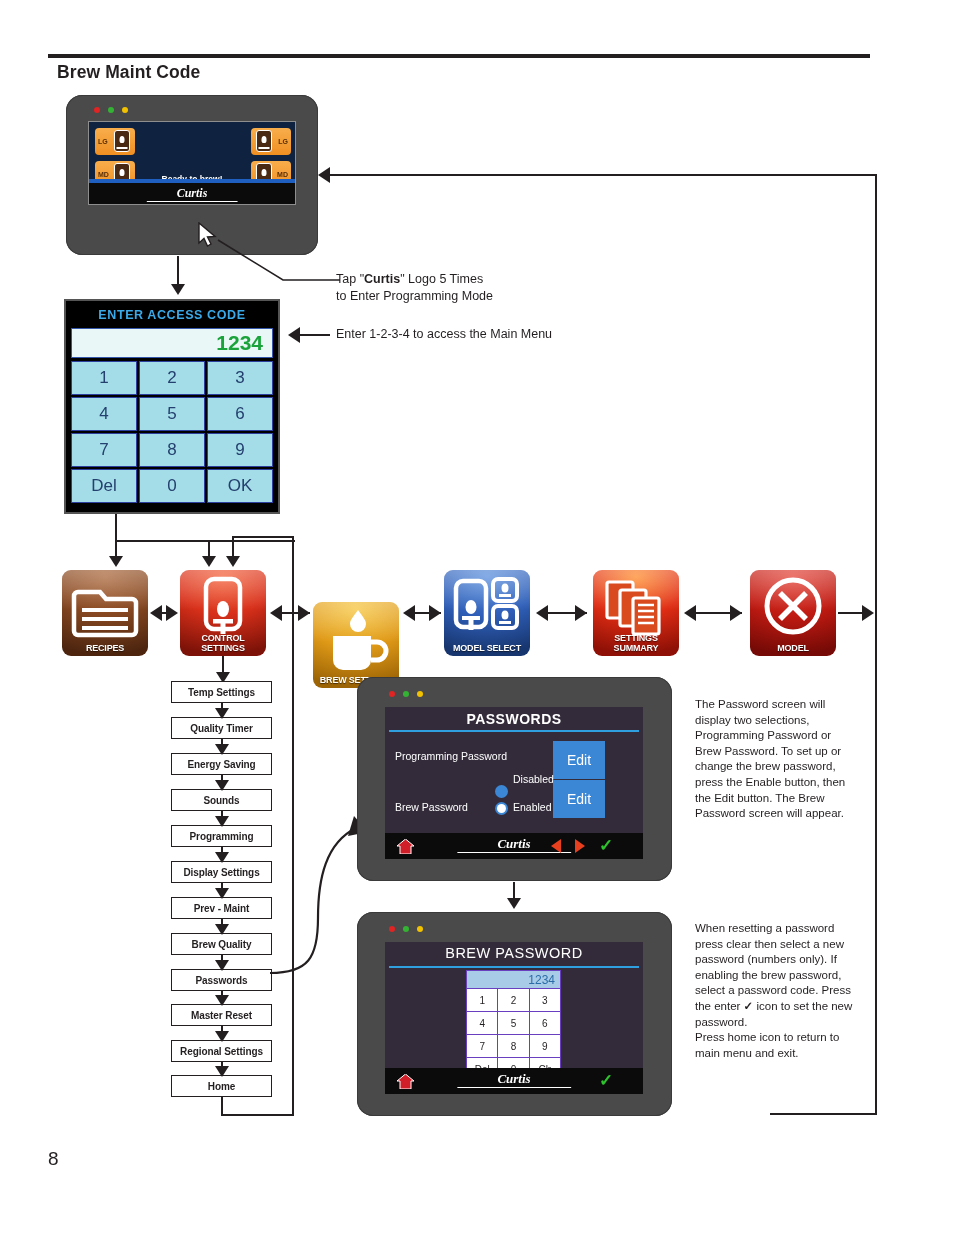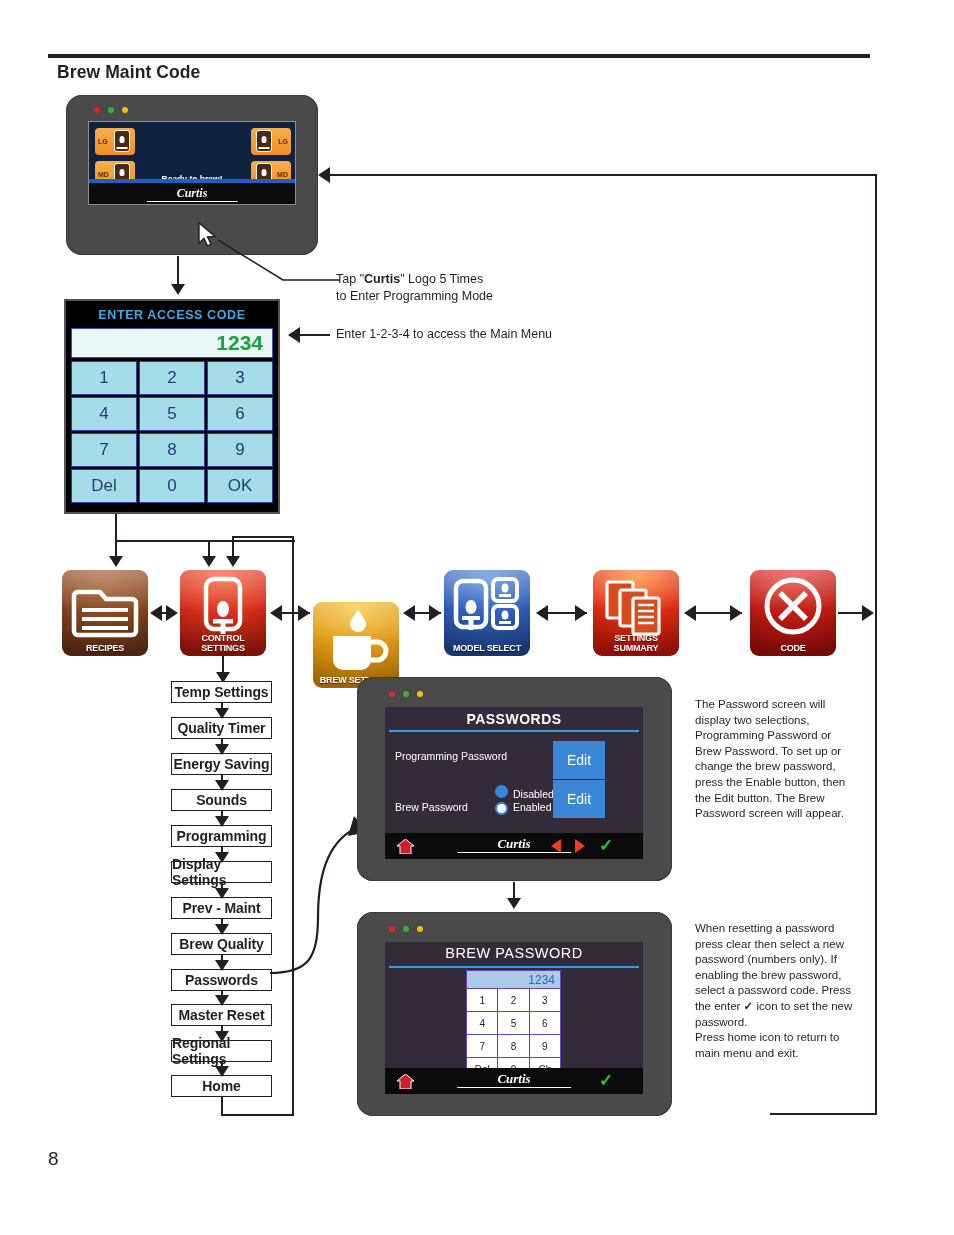--- a/index.html
+++ b/index.html
@@ -144,21 +144,21 @@
   #ic-brew     { left:313px; top:602px; background:radial-gradient(120% 90% at 50% 8%, #f6c43b 0%, #e09a17 50%, #9c6405 100%); }
   #ic-model    { left:444px; top:570px; background:radial-gradient(120% 90% at 50% 8%, #5a8fdd 0%, #2f5fb8 50%, #17356e 100%); }
   #ic-summary  { left:593px; top:570px; background:radial-gradient(120% 90% at 50% 8%, #ff8a2b 0%, #e02d14 50%, #8e1006 100%); }
   #ic-exit     { left:750px; top:570px; background:radial-gradient(120% 90% at 50% 8%, #e4453a 0%, #c01b12 50%, #760a06 100%); }
 
   
   .mbox {
     position:absolute; left:171px; width:101px; height:22px;
     border:1.6px solid #231f20; background:#fff;
     display:flex; align-items:center; justify-content:center;
-    font-size:14px; font-weight:bold; letter-spacing:-.1px;
+    font-size:10px; font-weight:bold; letter-spacing:-.1px;
   }
 
   
   #pw-bezel { left:357px; top:677px; width:315px; height:204px; }
   #pw-leds  { left:32px; top:14px; }
   #pw-screen{ left:28px; top:30px; width:258px; height:152px; background:#332b3a; border:none; }
   #pw-title {
     position:absolute; left:0; right:0; top:4px; text-align:center;
     color:#fff; font-size:14px; font-weight:bold; letter-spacing:.5px;
   }
@@ -396,21 +396,21 @@
   <div class="mlabel">SETTINGS SUMMARY</div>
 </div>
 
 <div id="ic-exit" class="micon">
   <div class="gloss"></div>
   <svg viewBox="0 0 86 86" style="position:absolute;left:0;top:-6px;width:86px;height:86px;">
     <circle cx="43" cy="42" r="26" fill="none" stroke="#fff" stroke-width="5"></circle>
     <line x1="30" y1="29" x2="56" y2="55" stroke="#fff" stroke-width="5.5"></line>
     <line x1="56" y1="29" x2="30" y2="55" stroke="#fff" stroke-width="5.5"></line>
   </svg>
-  <div class="mlabel">CODE</div>
+  <div class="mlabel">MODEL</div>
 </div>
 
 <div class="arw-l" style="left:150px; top:605px;"></div>
 <div class="ln h" style="left:156px; top:612px; width:20px;"></div>
 <div class="arw-r" style="left:166px; top:605px;"></div>
 
 <div class="arw-l" style="left:270px; top:605px;"></div>
 <div class="ln h" style="left:276px; top:612px; width:34px;"></div>
 <div class="arw-r" style="left:298px; top:605px;"></div>
 
@@ -485,21 +485,21 @@
   <div id="pw-screen" class="screen">
     <div id="pw-title">PASSWORDS</div>
     <div id="pw-underline"></div>
 
     <div class="pw-row" style="left:10px; top:43px;">Programming Password</div>
     <div class="pw-edit" style="left:168px; top:34px;">Edit</div>
 
     <div class="pw-row" style="left:10px; top:94px;">Brew Password</div>
 
     <div class="radio" style="left:110px; top:78px;"></div>
-    <div class="pw-opt" style="left:128px; top:81px;">Disabled</div>
+    <div class="pw-opt" style="left:128px; top:66px;">Disabled</div>
     <div class="radio on" style="left:110px; top:95px;"></div>
     <div class="pw-opt" style="left:128px; top:94px;">Enabled</div>
 
     <div class="pw-edit" style="left:168px; top:73px;">Edit</div>
 
     <div id="pw-footer">
       <svg class="home-ic" style="left:12px; top:6px; width:17px; height:15px;" viewBox="0 0 17 15">
         <path d="M8.5 0 L17 7 H14 V15 H3 V7 H0 Z" fill="#d11f2a" stroke="#ffffff" stroke-width="1"></path>
       </svg>
       <div class="curtis" style="top:3px; font-size:13px;">Curtis</div>

